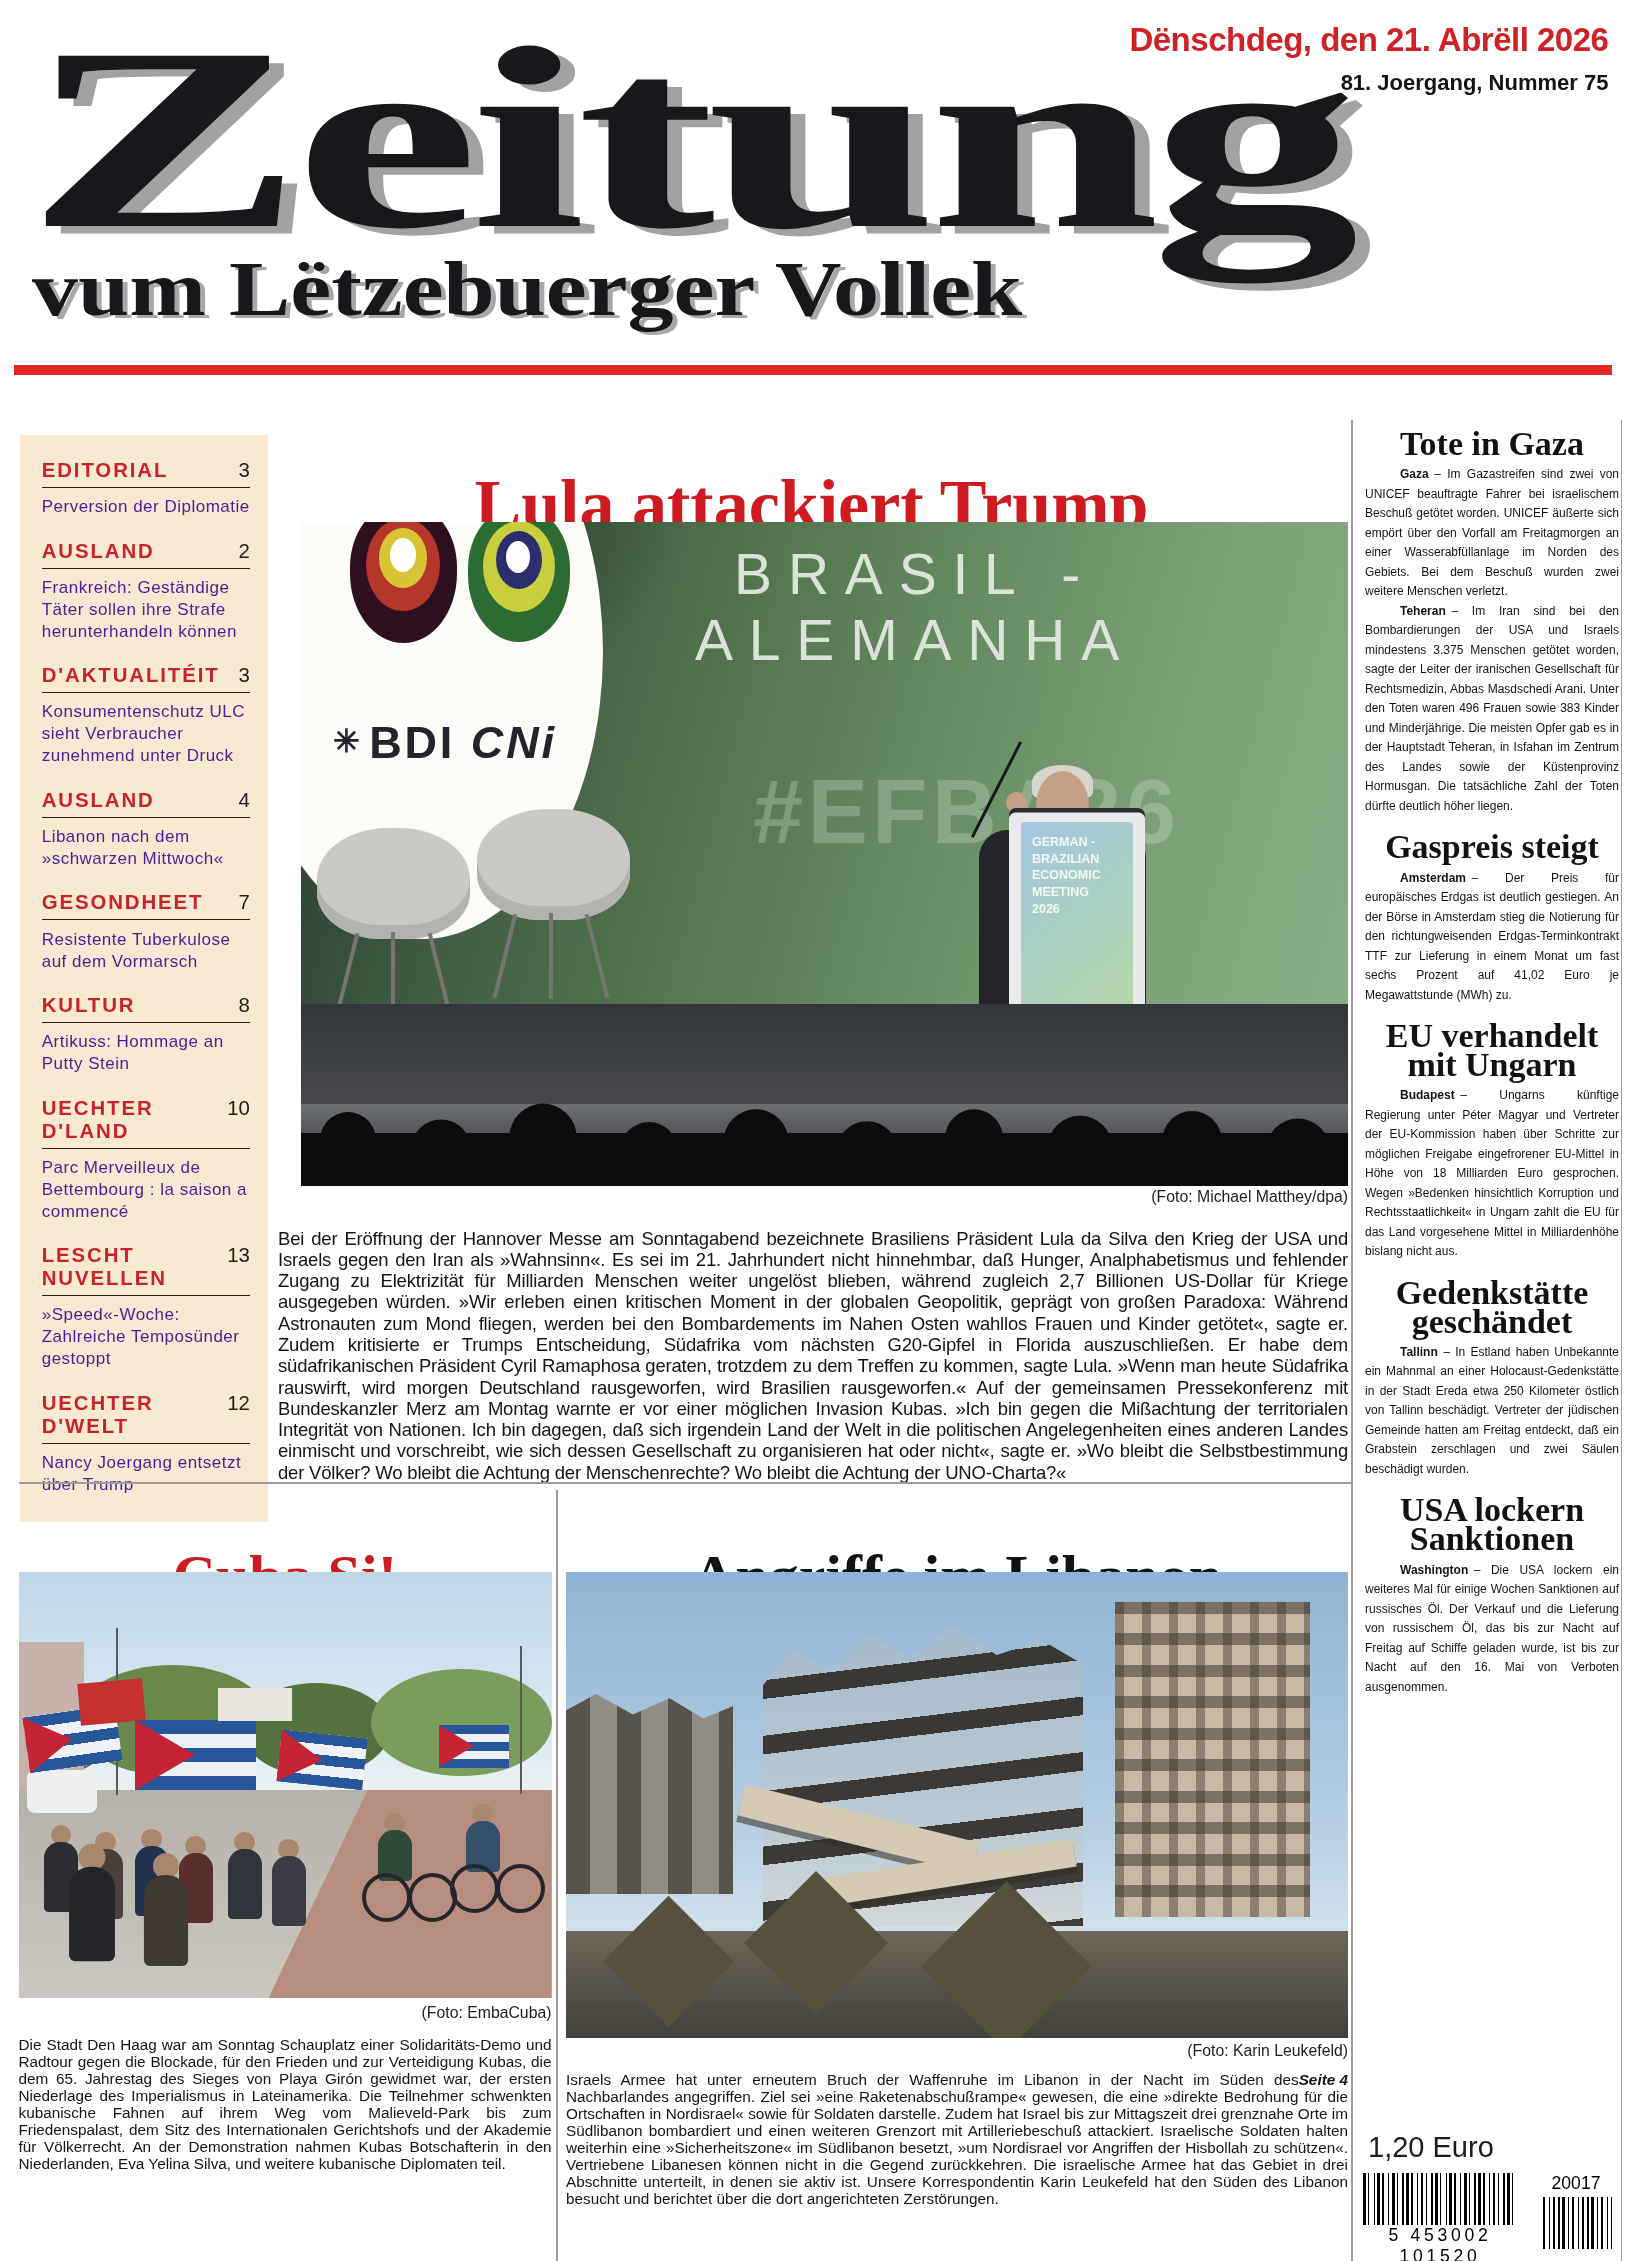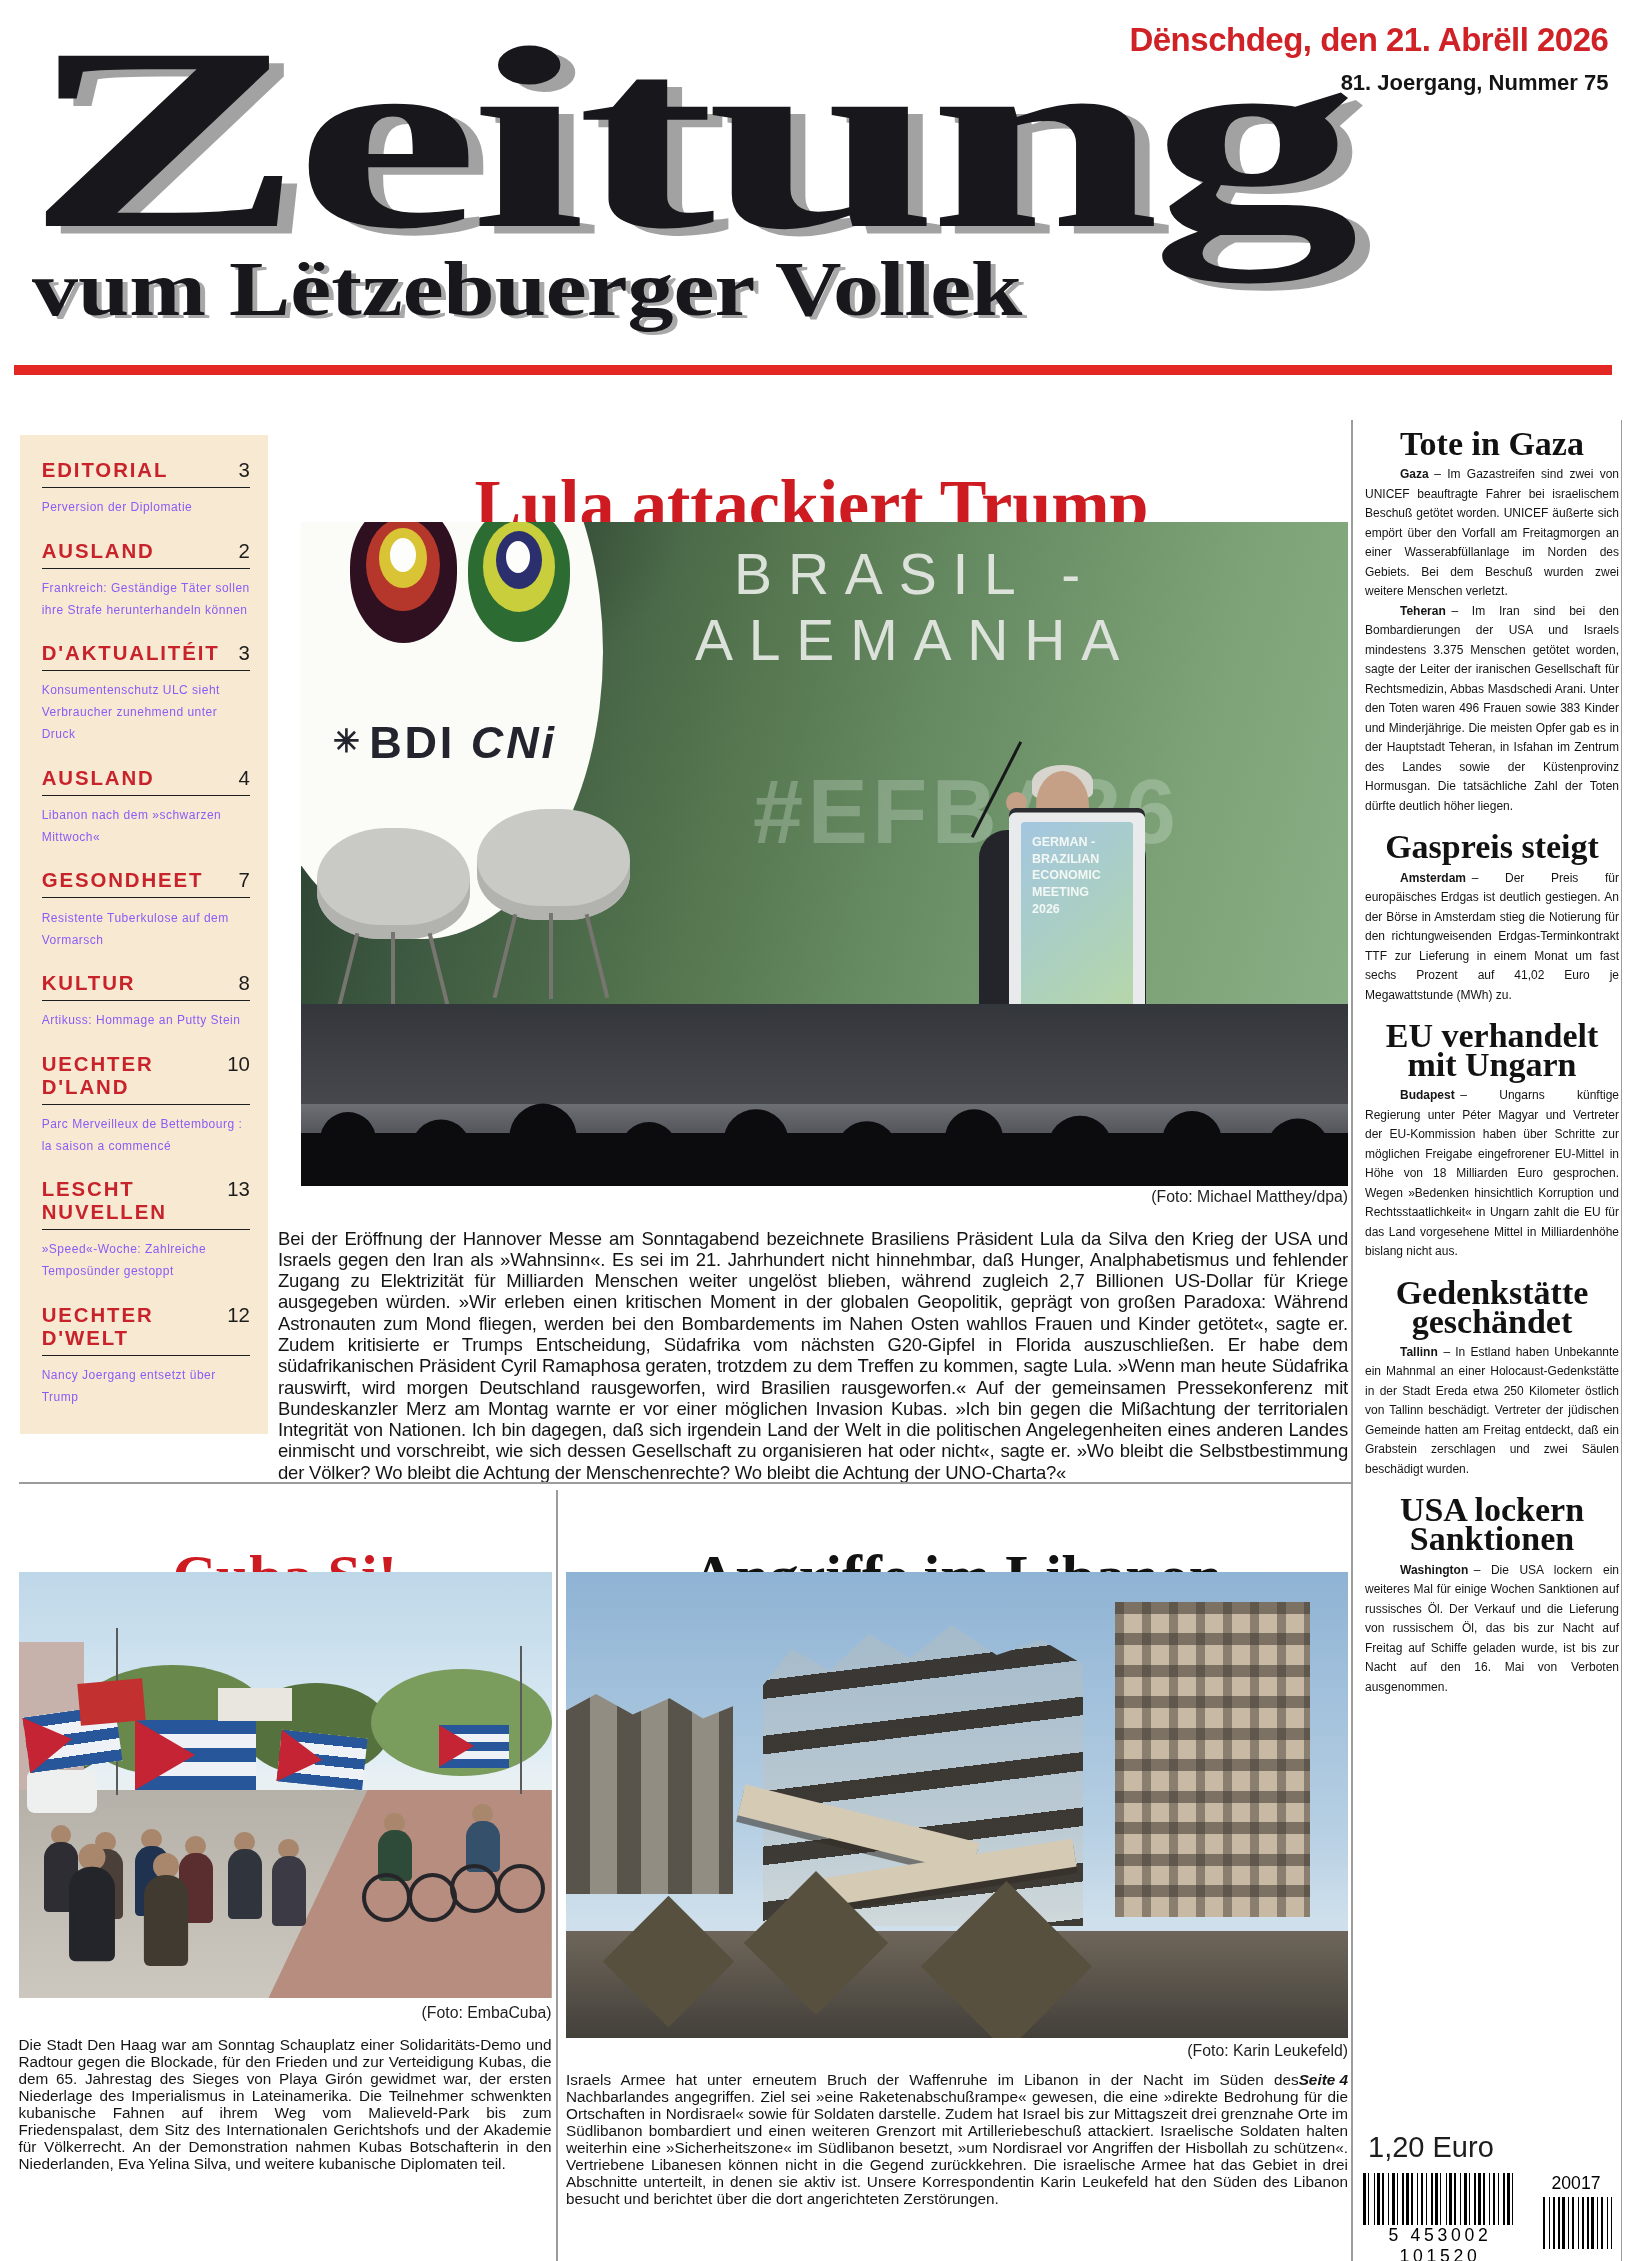--- a/index.html
+++ b/index.html
@@ -18,21 +18,21 @@
   .red-bar{left:14px;top:365px;width:1598px;height:10.2px;background:#e22725;}
   
   .sidebar{left:20.4px;top:435px;width:248px;background:#f8e9d2;box-sizing:border-box;
       padding:24px 18.5px 26px 21.3px;}
   .s-item{margin-bottom:21.3px;}
   .s-item:last-child{margin-bottom:0;}
   .s-head{display:flex;justify-content:space-between;align-items:baseline;
       border-bottom:1.9px solid #1d1d1d;padding-bottom:5px;margin-bottom:8.3px;}
   .s-sec{color:#c8232a;font-weight:bold;font-size:20.4px;letter-spacing:1.9px;}
   .s-page{color:#1d1d1d;font-size:20.4px;}
-  .s-teaser{font-size:12px;line-height:22px;color:#8b5cf6;letter-spacing:0.5px;}
+  .s-teaser{font-size:17px;line-height:22px;color:#4c1d95;letter-spacing:0.5px;}
   
   .rule{background:#9c9c9c;}
   
   .lead-h{left:275px;top:421px;width:1073px;text-align:center;color:#ce1b21;
       font-family:"Liberation Serif",serif;font-weight:bold;font-size:70px;line-height:1.05;}
   .photo1{left:301px;top:522px;width:1047px;height:664px;overflow:hidden;
       background:linear-gradient(105deg,#24382b 0%,#3b563f 16%,#55764f 40%,#6a8f66 60%,#7da277 78%,#8db28a 100%);}
   .p1-dark{left:0;top:0;width:417px;height:232px;
       background:radial-gradient(ellipse at 0% 0%,rgba(8,12,8,0.6),transparent 65%);}
   .badge{left:-60px;top:-158px;width:362px;height:575px;background:#fbfbf7;border-radius:50%;}

